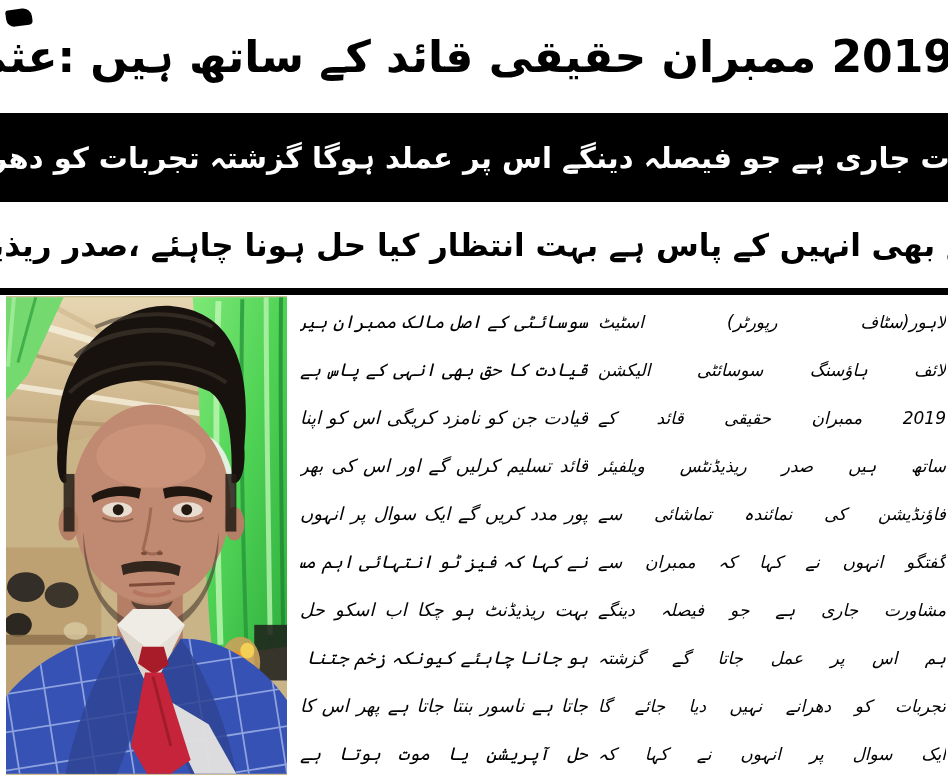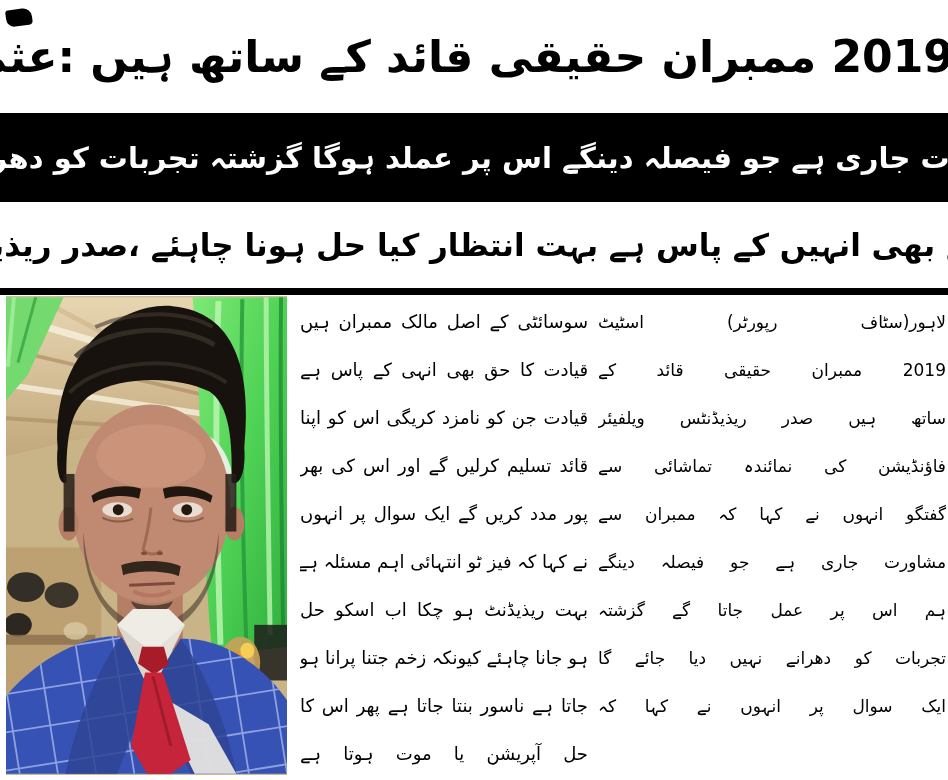--- a/index.html
+++ b/index.html
@@ -32,21 +32,21 @@
     position:absolute;top:288px;left:0;width:948px;height:7px;background:#000;
   }
   
   .col{
     position:absolute;top:298px;height:480px;direction:rtl;
   }
   .col-right{left:598px;width:348px;font-size:17px;}
   .col-middle{left:300px;width:288px;font-size:18px;}
   .col .line{
     height:48px;line-height:48px;overflow:hidden;
-    text-align:justify;text-align-last:justify;white-space:nowrap;
+    text-align:justify;text-align-last:justify;white-space:nowrap;font-style:italic;
   }
   
   .photo{
     position:absolute;top:296px;left:6px;width:281px;height:479px;overflow:hidden;
     background:#cdbb92;
   }
   .photo svg{display:block;}
 </style>
 </head>
 <body>
@@ -205,20 +205,21 @@
     <div class="line">پور مدد کریں گے ایک سوال پر انہوں</div>
     <div class="line">نے کہا کہ فیز ٹو انتہائی اہم مسئلہ ہے</div>
     <div class="line">بہت ریذیڈنٹ ہو چکا اب اسکو حل</div>
     <div class="line">ہو جانا چاہئے کیونکہ زخم جتنا پرانا ہوتا</div>
     <div class="line">جاتا ہے ناسور بنتا جاتا ہے پھر اس کا</div>
     <div class="line">حل آپریشن یا موت ہوتا ہے</div>
   </div>
 
   <div class="col col-right">
     <div class="line">لاہور(سٹاف رپورٹر) اسٹیٹ</div>
+    <div class="line">لائف ہاؤسنگ سوسائٹی الیکشن</div>
     <div class="line">2019 ممبران حقیقی قائد کے</div>
     <div class="line">ساتھ ہیں صدر ریذیڈنٹس ویلفیئر</div>
     <div class="line">فاؤنڈیشن کی نمائندہ تماشائی سے</div>
     <div class="line">گفتگو انہوں نے کہا کہ ممبران سے</div>
     <div class="line">مشاورت جاری ہے جو فیصلہ دینگے</div>
     <div class="line">ہم اس پر عمل جاتا گے گزشتہ</div>
     <div class="line">تجربات کو دھرانے نہیں دیا جائے گا</div>
     <div class="line">ایک سوال پر انہوں نے کہا کہ</div>
   </div>
 

